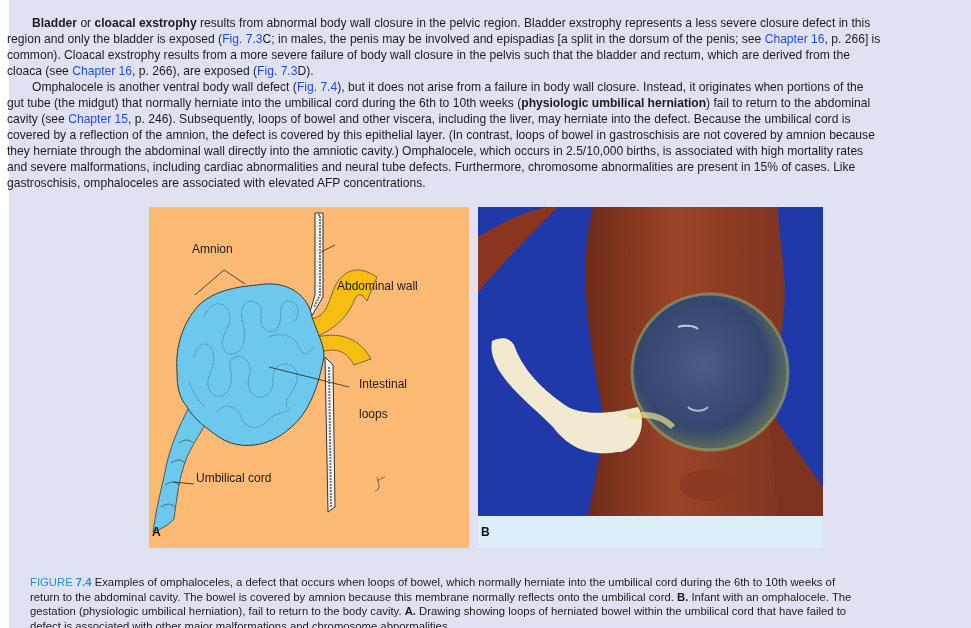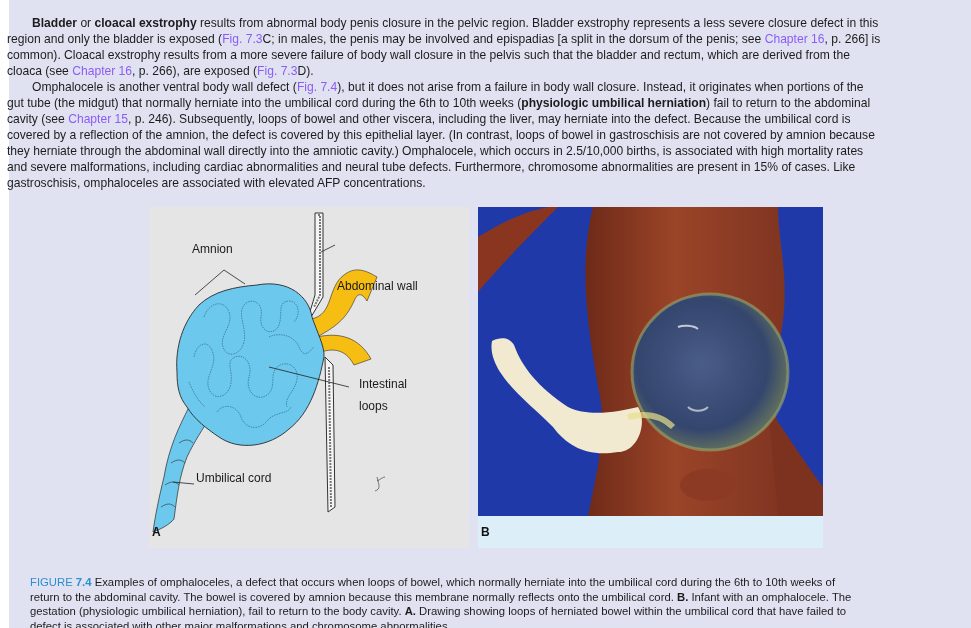--- a/index.html
+++ b/index.html
@@ -14,28 +14,28 @@
     position: absolute; left: 9px; top: 0; width: 962px; height: 628px;
     background: #e1e2f1;
   }
   .body-text {
     position: absolute; left: 7px; top: 15px; width: 970px;
     font-size: 12.1px; line-height: 16px;
     white-space: nowrap;
   }
   .body-text .line { display: block; height: 16px; }
   .indent { padding-left: 25px; }
-  .link { color: #8b5cf6; }
+  .link { color: #1d4ed8; }
 
   .figure-box {
     position: absolute; left: 149px; top: 207px; width: 674px; height: 341px;
   }
   .panel-a {
     position: absolute; left: 0; top: 0; width: 320px; height: 341px;
-    background: #e5e5e5;
+    background: #fdba74;
   }
   .panel-b {
     position: absolute; left: 329px; top: 0; width: 345px; height: 341px;
     background: #dceef7;
   }
   .photo { position: absolute; left: 0; top: 0; width: 345px; height: 309px; }
   .label-letter {
     position: absolute; font-weight: bold; font-size: 12px; color: #111;
   }
   .diag-label {
@@ -49,21 +49,21 @@
   .caption .fig-num { color: #2a8fd0; font-weight: bold; }
   .caption .line { display: block; white-space: nowrap; }
 </style>
 </head>
 <body>
 
 <div class="page"></div>
 
 <div class="body-text">
   <div>
-      <span class="line indent"><span style="font-weight: bold;">Bladder</span><span> or </span><span style="font-weight: bold;">cloacal exstrophy</span><span> results from abnormal body penis closure in the pelvic region. Bladder exstrophy represents a less severe closure defect in this</span></span>
+      <span class="line indent"><span style="font-weight: bold;">Bladder</span><span> or </span><span style="font-weight: bold;">cloacal exstrophy</span><span> results from abnormal body wall closure in the pelvic region. Bladder exstrophy represents a less severe closure defect in this</span></span>
       <span class="line"><span>region and only the bladder is exposed (</span><span class="link">Fig. 7.3</span><span>C; in males, the penis may be involved and epispadias [a split in the dorsum of the penis; see </span><span class="link">Chapter 16</span><span>, p. 266] is</span></span>
       <span class="line"><span>common). Cloacal exstrophy results from a more severe failure of body wall closure in the pelvis such that the bladder and rectum, which are derived from the</span></span>
       <span class="line"><span>cloaca (see </span><span class="link">Chapter 16</span><span>, p. 266), are exposed (</span><span class="link">Fig. 7.3</span><span>D).</span></span>
     </div>
   <div>
       <span class="line indent"><span style="font-weight: normal;">Omphalocele</span><span> is another ventral body wall defect (</span><span class="link">Fig. 7.4</span><span>), but it does not arise from a failure in body wall closure. Instead, it originates when portions of the</span></span>
       <span class="line"><span>gut tube (the midgut) that normally herniate into the umbilical cord during the 6th to 10th weeks (</span><span style="font-weight: bold;">physiologic umbilical herniation</span><span>) fail to return to the abdominal</span></span>
       <span class="line"><span>cavity (see </span><span class="link">Chapter 15</span><span>, p. 246). Subsequently, loops of bowel and other viscera, including the liver, may herniate into the defect. Because the umbilical cord is</span></span>
       <span class="line"><span>covered by a reflection of the amnion, the defect is covered by this epithelial layer. (In contrast, loops of bowel in gastroschisis are not covered by amnion because</span></span>
       <span class="line"><span>they herniate through the abdominal wall directly into the amniotic cavity.) Omphalocele, which occurs in 2.5/10,000 births, is associated with high mortality rates</span></span>
@@ -107,21 +107,21 @@
         <line x1="172" y1="45" x2="186" y2="38"></line>
         <line x1="120" y1="160" x2="200" y2="180"></line>
         <line x1="24" y1="275" x2="45" y2="277"></line>
       </g>
 
       <path d="M228,270 C230,278 232,282 226,284 M228,274 C232,272 234,270 236,270" fill="none" stroke="#444" stroke-width="0.7"></path>
     </svg>
     <div class="diag-label" style="left:43px;top:35px;">Amnion</div>
     <div class="diag-label" style="left:188px;top:27px;margin-top:45px;">Abdominal wall</div>
     <div class="diag-label" style="left:210px;top:170px;">Intestinal</div>
-    <div class="diag-label" style="left:210px;top:192px;">loops</div>
+    <div class="diag-label" style="left:210px;top:200px;">loops</div>
     <div class="diag-label" style="left:47px;top:264px;">Umbilical cord</div>
     <div class="label-letter" style="left:3px;top:318px;">A</div>
   </div>
 
   <div class="panel-b">
     <svg class="photo" width="345" height="309" viewBox="0 0 345 309">
       <defs>
         <radialGradient id="sacG" cx="0.45" cy="0.45" r="0.6">
           <stop offset="0" stop-color="#4a5c88"></stop>
           <stop offset="0.7" stop-color="#34466e"></stop>

